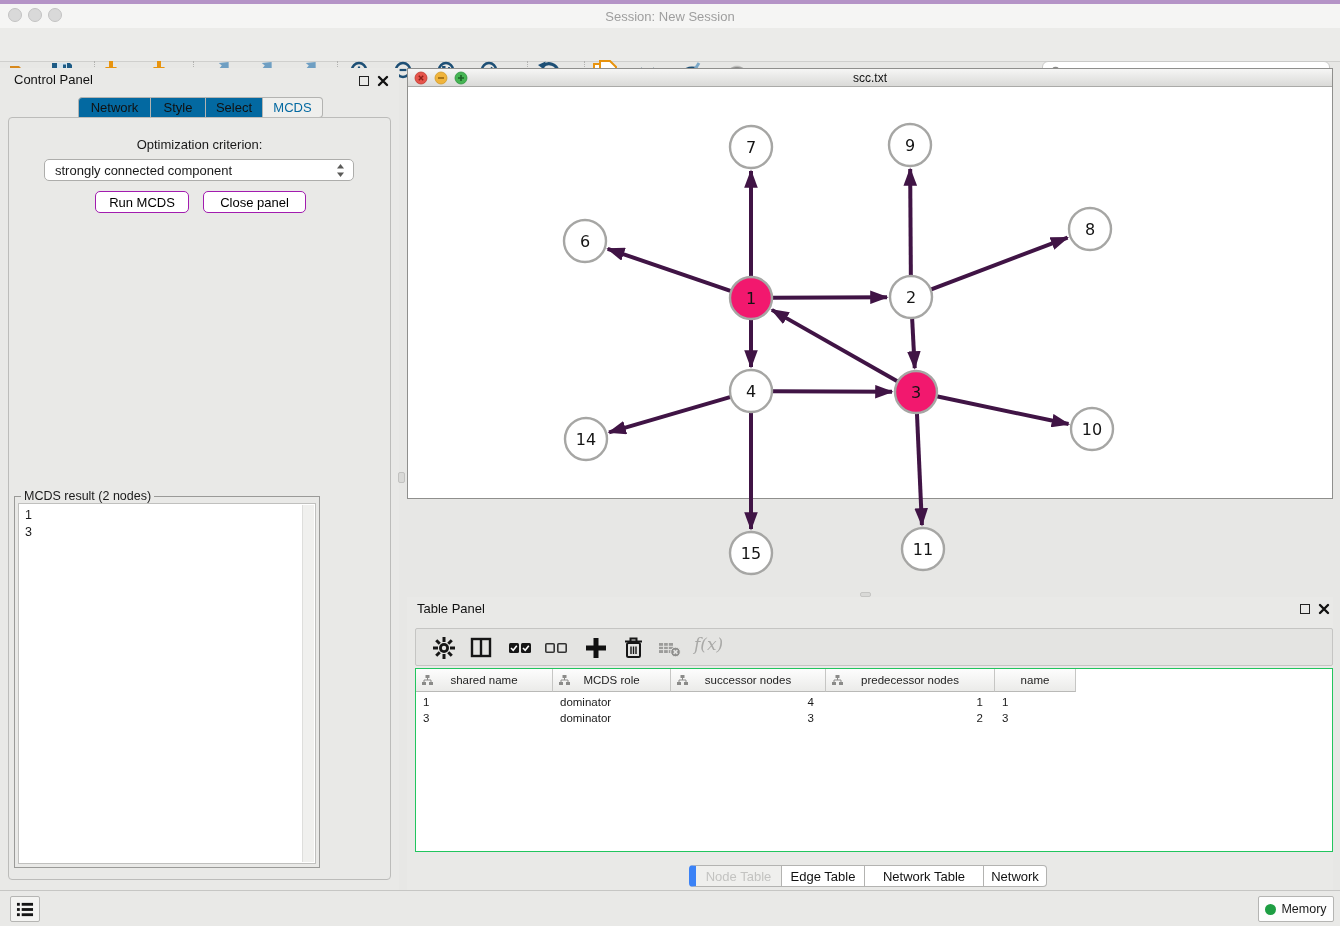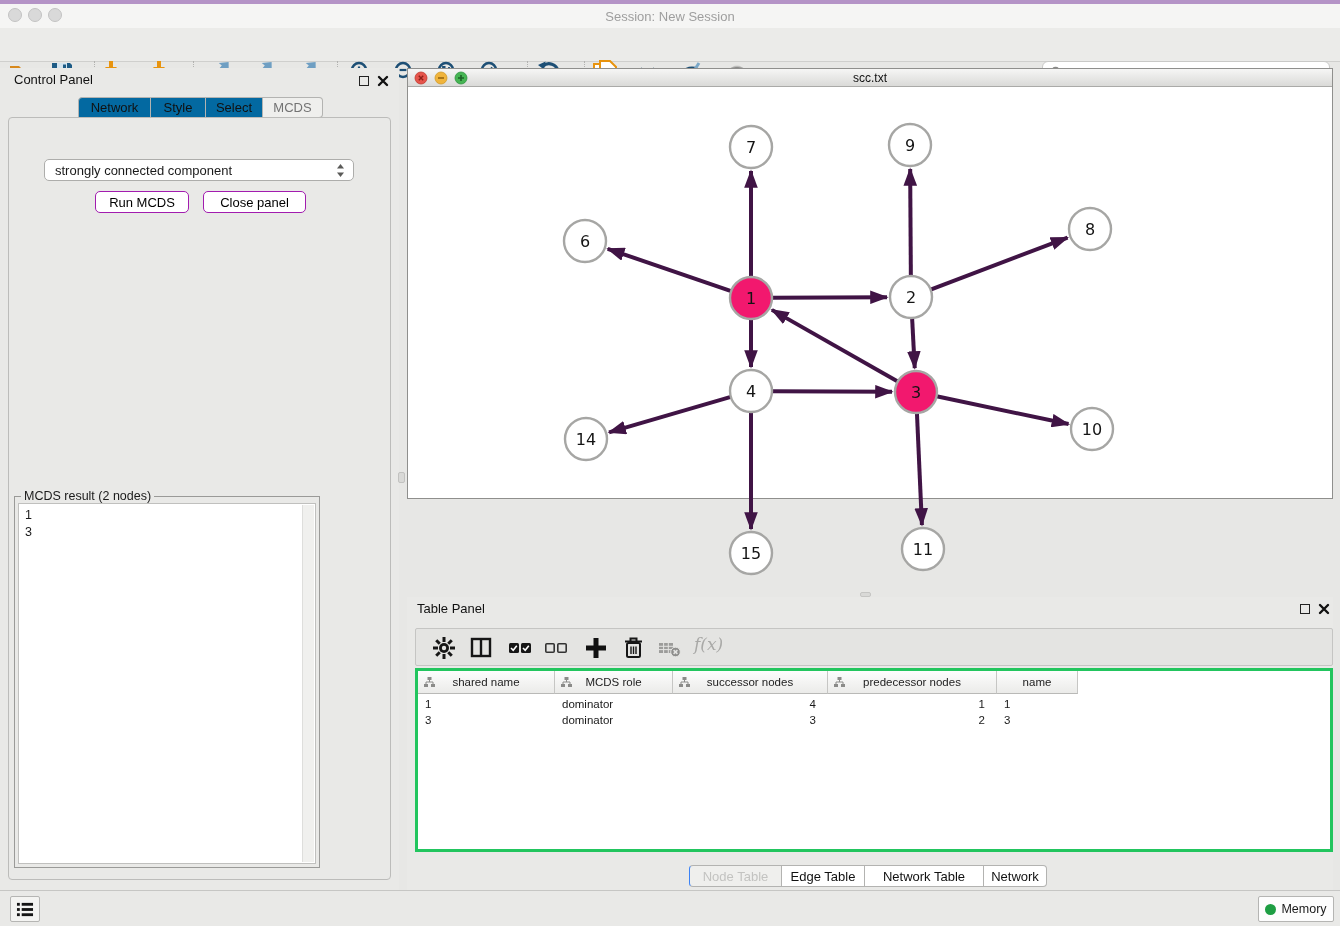--- a/index.html
+++ b/index.html
@@ -24,21 +24,21 @@
 
   
   .control-panel { position:absolute; left:0; top:68px; width:399px; height:822px; background:#e9e9e7; }
   .panel-title { position:absolute; left:14px; top:4px; font-size:13px; color:#111; }
   .float-ico { position:absolute; width:10px; height:10px; border:1.6px solid #222; background:transparent; }
   .close-ico { position:absolute; width:12px; height:12px; }
   .cp-tabs { position:absolute; left:78px; top:29px; display:flex; height:21px; }
   .cp-tab { border:1px solid #b3b3b1; border-left:none; background:#0369a1; font-size:13px;
     display:flex; align-items:center; justify-content:center; color:#111; }
   .cp-tab:first-child { border-left:1px solid #b3b3b1; border-radius:4px 0 0 0; }
-  .cp-tab.active { background:#efefed; color:#737373; border-radius:0 4px 4px 0; }
+  .cp-tab.active { background:#efefed; color:#0369a1; border-radius:0 4px 4px 0; }
   .cp-content { position:absolute; left:8px; top:49px; width:383px; height:763px;
     border:1px solid #bcbcba; border-radius:4px; }
   .opt-label { position:absolute; left:0; top:69px; width:399px; text-align:center; font-size:13px; }
   .criterion-select { position:absolute; left:44px; top:91px; width:310px; height:22px; background:#fff;
     border:1px solid #adadab; border-radius:5px; font-size:13px; display:flex; align-items:center;
     padding:0 8px 0 10px; }
   .criterion-select .sel-text { flex:1; }
   .cp-btn { position:absolute; top:123px; height:22px; background:#fff; border:1px solid #a21caf;
     border-radius:5px; font-size:13px; display:flex; align-items:center; justify-content:center;
     font-family:"Liberation Sans", sans-serif; }
@@ -66,34 +66,34 @@
     background:#d9d9d7; border:1px solid #c5c5c3; border-radius:2px; }
 
   
   .table-panel { position:absolute; left:407px; top:597px; width:926px; height:293px; background:#e9e9e7; }
   .tp-toolbar { position:absolute; left:8px; top:31px; width:918px; height:38px; background:#e4e4e2;
     border:1px solid #c5c5c3; border-radius:2px; }
   .tp-ico { position:absolute; top:7px; width:24px; height:24px; }
   .fx-label { position:absolute; top:5px; font-family:"DejaVu Serif", serif; font-style:italic;
     font-size:17px; color:#a9a9a7; }
   .tp-table { position:absolute; left:8px; top:71px; width:918px; height:184px; background:#fff;
-    border:3px solid #22c55e; }
+    border:1px solid #22c55e; }
   .th-row { position:absolute; left:0; top:0; height:23px; display:flex; }
   .th-cell { position:relative; background:linear-gradient(#fdfdfd,#ebebe9); border-right:1px solid #c6c6c4;
     border-bottom:1px solid #b9b9b7; font-size:11.5px; display:flex; align-items:center;
     justify-content:center; color:#222; }
   .th-cell .attr-ico { position:absolute; left:6px; top:6px; }
   .tr-row { position:absolute; left:0; height:16px; display:flex; font-size:11.5px; }
   .td { overflow:hidden; white-space:nowrap; display:flex; align-items:center; }
   .td.al { justify-content:flex-start; padding-left:7px; }
   .td.ar { justify-content:flex-end; padding-right:12px; }
   .tp-tabs { position:absolute; left:282px; top:268px; display:flex; height:22px; }
   .tp-tab { border:1px solid #b3b3b1; border-left:none; background:#fff; font-size:13px;
     display:flex; align-items:center; justify-content:center; color:#111; }
-  .tp-tab:first-child { border-left:1px solid #3b82f6; border-radius:4px 0 0 4px;text-align:right; }
+  .tp-tab:first-child { border-left:7px solid #3b82f6; border-radius:4px 0 0 4px;text-align:right; }
   .tp-tab:last-child { border-radius:0 4px 4px 0; }
   .tp-tab.active { background:#efefed; color:#c3c3c1; }
 
   
   .statusbar { position:absolute; left:0; top:890px; width:1340px; height:36px; background:#e9e9e7;
     border-top:1px solid #c6c6c4; }
   .task-btn { position:absolute; left:10px; top:5px; width:30px; height:26px; background:#f4f4f2;
     border:1px solid #b5b5b3; border-radius:2px; display:flex; align-items:center; justify-content:center; }
   .memory-btn { position:absolute; left:1258px; top:5px; width:76px; height:26px; background:#fdfdfd;
     border:1px solid #b5b5b3; border-radius:2px; display:flex; align-items:center;
@@ -256,20 +256,21 @@
   <svg class="close-ico" style="left:377px; top:7px" viewBox="0 0 12 12">
     <path d="M2 2l8 8M10 2l-8 8" stroke="#111" stroke-width="2.4" stroke-linecap="round"></path>
   </svg>
   <div class="cp-tabs">
     <div class="cp-tab" style="width:73px">Network</div>
     <div class="cp-tab" style="width:55px">Style</div>
     <div class="cp-tab" style="width:57px">Select</div>
     <div class="cp-tab active" style="width:60px">MCDS</div>
   </div>
   <div class="cp-content"></div>
+  <div class="opt-label">Optimization criterion:</div>
   <div class="criterion-select">
     <span class="sel-text">strongly connected component</span>
     <svg width="9" height="15" viewBox="0 0 9 15">
       <path d="M1 5.5L4.5 1L8 5.5z" fill="#5a5a58"></path>
         <path d="M1 9.5L4.5 14L8 9.5z" fill="#5a5a58"></path>
     </svg>
   </div>
   <button class="cp-btn" style="left:95px; width:94px">Run MCDS</button>
   <button class="cp-btn" style="left:203px; width:103px">Close panel</button>
   <div class="result-fieldset">

